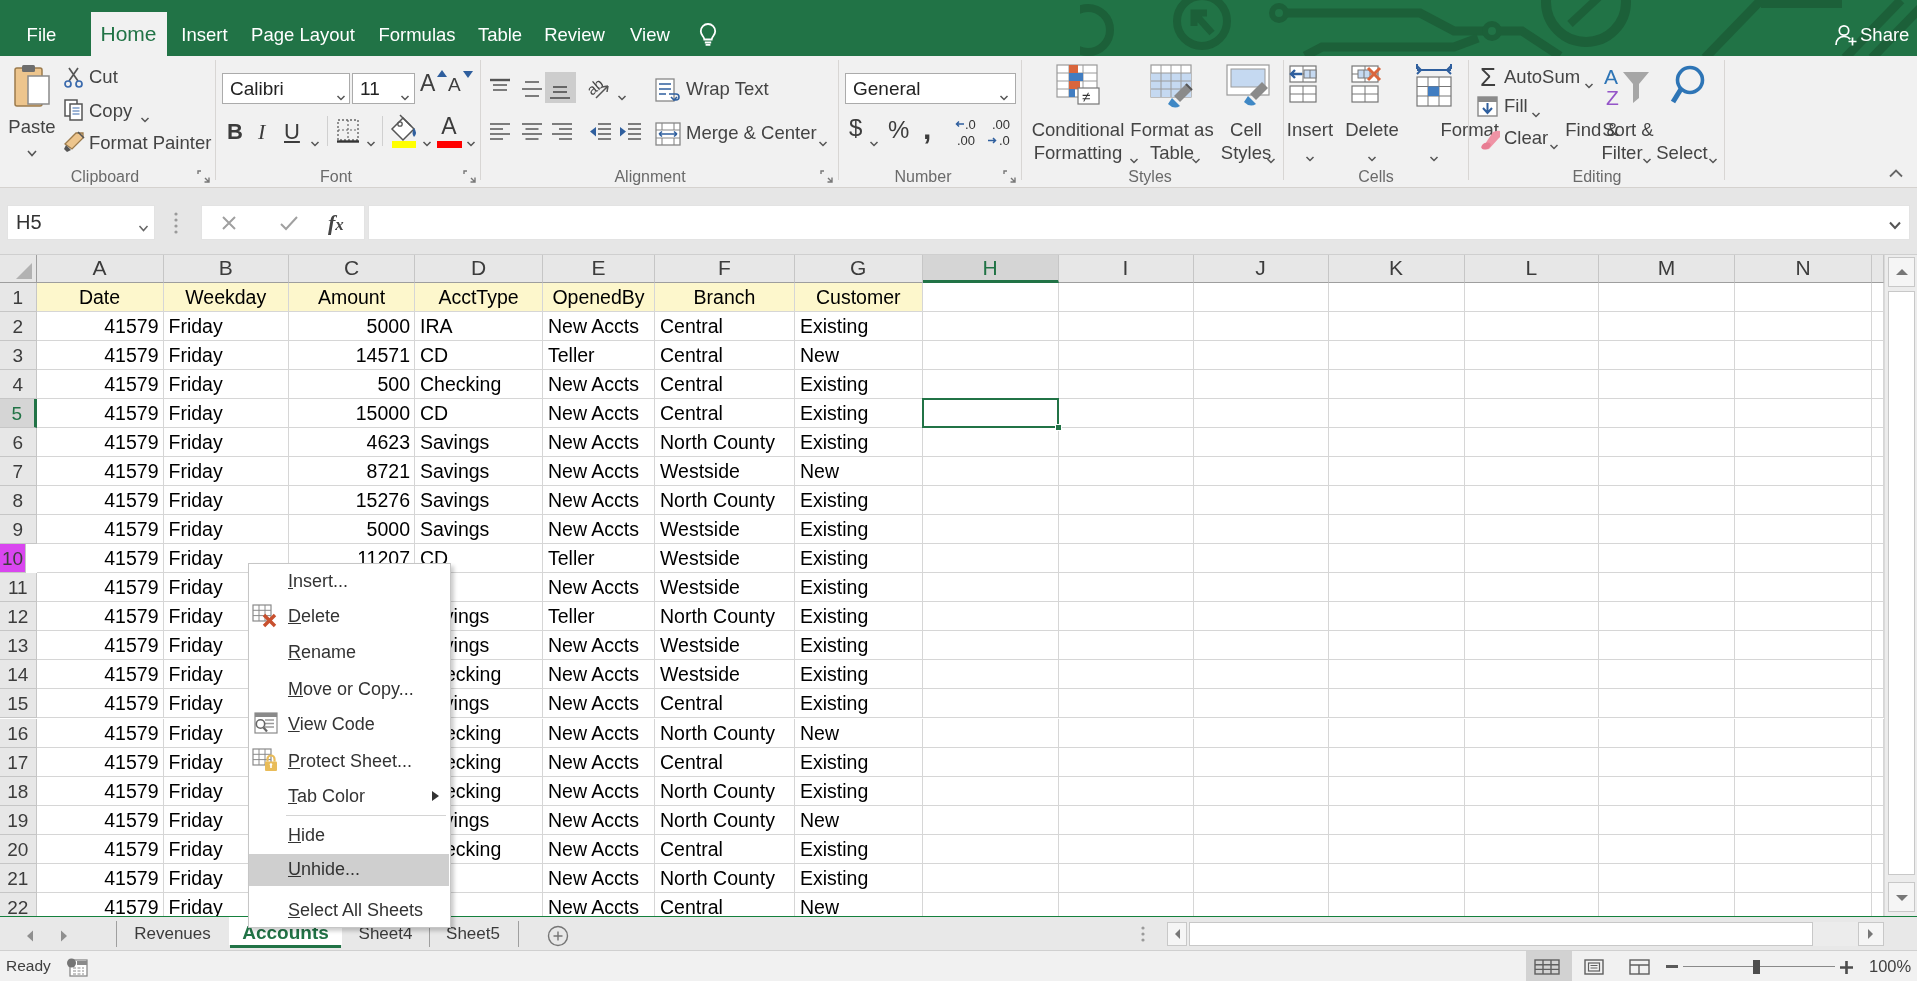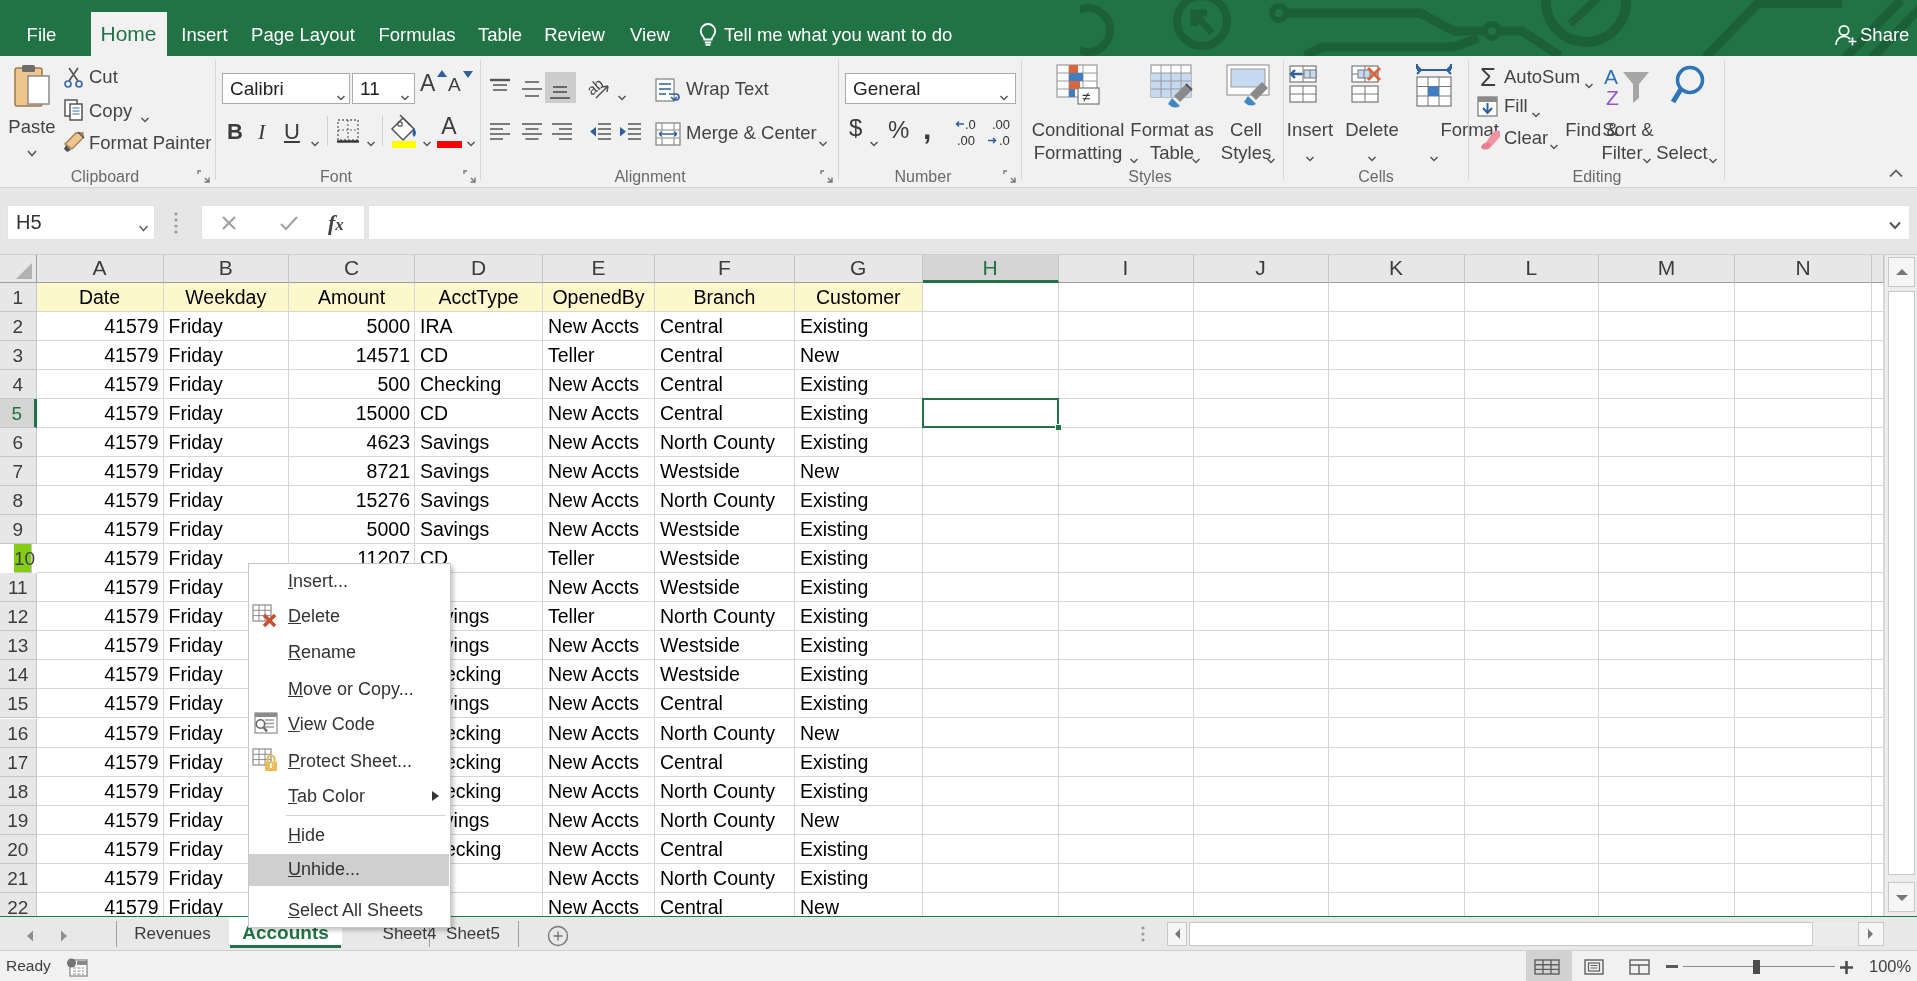--- a/index.html
+++ b/index.html
@@ -32,21 +32,20 @@
 <div class="abs" style="left:170px;top:14px;width:69px;height:42px;line-height:42px;text-align:center;color:#fff;font-size:18.5px;">Insert</div>
 <div class="abs" style="left:243px;top:14px;width:120px;height:42px;line-height:42px;text-align:center;color:#fff;font-size:18.5px;">Page Layout</div>
 <div class="abs" style="left:367px;top:14px;width:100px;height:42px;line-height:42px;text-align:center;color:#fff;font-size:18.5px;">Formulas</div>
 <div class="abs" style="left:470px;top:14px;width:60px;height:42px;line-height:42px;text-align:center;color:#fff;font-size:18.5px;">Table</div>
 <div class="abs" style="left:533px;top:14px;width:83px;height:42px;line-height:42px;text-align:center;color:#fff;font-size:18.5px;">Review</div>
 <div class="abs" style="left:618px;top:14px;width:64px;height:42px;line-height:42px;text-align:center;color:#fff;font-size:18.5px;">View</div>
 <svg class="abs" style="left:697px;top:22px;" width="22" height="26" viewBox="0 0 22 26" fill="none" stroke="#fff" stroke-width="1.8">
 <path d="M11 2 a7.2 7.2 0 0 1 7.2 7.2 c0 3.1-1.8 4.6-2.8 6.2-.6 1-.7 2.1-.7 2.1 h-7.4 c0 0-.1-1.1-.7-2.1 C5.6 13.8 3.8 12.3 3.8 9.2 A7.2 7.2 0 0 1 11 2 Z"></path>
 <path d="M7.8 20.5 h6.4 M8.6 22.8 h4.8"></path>
 </svg>
-<div class="abs" style="left:724px;top:14px;height:42px;line-height:42px;color:#fff;font-size:18.5px;">Tell me what you want to do</div>
 <svg class="abs" style="left:1832px;top:23px;" width="28" height="26" viewBox="0 0 28 26" fill="none" stroke="#fff" stroke-width="1.7">
 <circle cx="12" cy="7.5" r="4.7"></circle>
 <path d="M4 22 c0-5.5 3.6-8.5 8-8.5 2.5 0 4.8 1 6.2 2.8"></path>
 <path d="M20.5 14.5 v8 M16.5 18.5 h8"></path>
 </svg>
 <div class="abs" style="left:1860px;top:14px;height:42px;line-height:42px;color:#fff;font-size:18.5px;">Share</div>
 </div>
 <div class="abs" style="left:0;top:56px;width:1917px;height:132px;background:#f1f1f1;overflow:hidden;font-size:18.5px;color:#444;">
 <div class="abs" style="left:214.5px;top:4px;width:1px;height:120px;background:#d8d6d4;"></div>
 <div class="abs" style="left:480px;top:4px;width:1px;height:120px;background:#d8d6d4;"></div>
@@ -525,21 +524,21 @@
 <div class="abs" style="left:655px;top:260.08000000000004px;width:140px;height:29.06px;border-right:1px solid #d6d6d6;border-bottom:1px solid #d6d6d6;font-size:19.5px;color:#000;line-height:28.06px;white-space:nowrap;overflow:visible;text-align:left;padding-left:5px;">Westside</div>
 <div class="abs" style="left:795px;top:260.08000000000004px;width:127.5px;height:29.06px;border-right:1px solid #d6d6d6;border-bottom:1px solid #d6d6d6;font-size:19.5px;color:#000;line-height:28.06px;white-space:nowrap;overflow:visible;text-align:left;padding-left:5px;">Existing</div>
 <div class="abs" style="left:922.5px;top:260.08000000000004px;width:136.0px;height:29.06px;border-right:1px solid #d6d6d6;border-bottom:1px solid #d6d6d6;font-size:19.5px;color:#000;line-height:28.06px;white-space:nowrap;overflow:visible;"></div>
 <div class="abs" style="left:1058.5px;top:260.08000000000004px;width:135.0px;height:29.06px;border-right:1px solid #d6d6d6;border-bottom:1px solid #d6d6d6;font-size:19.5px;color:#000;line-height:28.06px;white-space:nowrap;overflow:visible;"></div>
 <div class="abs" style="left:1193.5px;top:260.08000000000004px;width:135.0px;height:29.06px;border-right:1px solid #d6d6d6;border-bottom:1px solid #d6d6d6;font-size:19.5px;color:#000;line-height:28.06px;white-space:nowrap;overflow:visible;"></div>
 <div class="abs" style="left:1328.5px;top:260.08000000000004px;width:136.0px;height:29.06px;border-right:1px solid #d6d6d6;border-bottom:1px solid #d6d6d6;font-size:19.5px;color:#000;line-height:28.06px;white-space:nowrap;overflow:visible;"></div>
 <div class="abs" style="left:1464.5px;top:260.08000000000004px;width:134.5px;height:29.06px;border-right:1px solid #d6d6d6;border-bottom:1px solid #d6d6d6;font-size:19.5px;color:#000;line-height:28.06px;white-space:nowrap;overflow:visible;"></div>
 <div class="abs" style="left:1599px;top:260.08000000000004px;width:136px;height:29.06px;border-right:1px solid #d6d6d6;border-bottom:1px solid #d6d6d6;font-size:19.5px;color:#000;line-height:28.06px;white-space:nowrap;overflow:visible;"></div>
 <div class="abs" style="left:1735px;top:260.08000000000004px;width:137px;height:29.06px;border-right:1px solid #d6d6d6;border-bottom:1px solid #d6d6d6;font-size:19.5px;color:#000;line-height:28.06px;white-space:nowrap;overflow:visible;"></div>
 <div class="abs" style="left:1872px;top:260.08000000000004px;width:12px;height:29.06px;border-right:1px solid #d6d6d6;border-bottom:1px solid #d6d6d6;font-size:19.5px;color:#000;line-height:28.06px;white-space:nowrap;overflow:visible;"></div>
-<div class="abs" style="left:14px;top:289.14px;width:18px;height:29.06px;background:#84cc16;border-right:1px solid #c6c6c6;border-bottom:1px solid #c6c6c6;color:#3c3c3c;font-size:19px;text-align:center;line-height:29.06px;">10</div>
+<div class="abs" style="left:0;top:289.14px;width:26px;height:29.06px;background:#d946ef;border-right:1px solid #c6c6c6;border-bottom:1px solid #c6c6c6;color:#3c3c3c;font-size:19px;text-align:center;line-height:29.06px;">10</div>
 <div class="abs" style="left:36.5px;top:289.14px;width:127.0px;height:29.06px;border-right:1px solid #d6d6d6;border-bottom:1px solid #d6d6d6;font-size:19.5px;color:#000;line-height:28.06px;white-space:nowrap;overflow:visible;text-align:right;padding-right:4px;">41579</div>
 <div class="abs" style="left:163.5px;top:289.14px;width:125.5px;height:29.06px;border-right:1px solid #d6d6d6;border-bottom:1px solid #d6d6d6;font-size:19.5px;color:#000;line-height:28.06px;white-space:nowrap;overflow:visible;text-align:left;padding-left:5px;">Friday</div>
 <div class="abs" style="left:289px;top:289.14px;width:126px;height:29.06px;border-right:1px solid #d6d6d6;border-bottom:1px solid #d6d6d6;font-size:19.5px;color:#000;line-height:28.06px;white-space:nowrap;overflow:visible;text-align:right;padding-right:4px;">11207</div>
 <div class="abs" style="left:415px;top:289.14px;width:128px;height:29.06px;border-right:1px solid #d6d6d6;border-bottom:1px solid #d6d6d6;font-size:19.5px;color:#000;line-height:28.06px;white-space:nowrap;overflow:visible;text-align:left;padding-left:5px;">CD</div>
 <div class="abs" style="left:543px;top:289.14px;width:112px;height:29.06px;border-right:1px solid #d6d6d6;border-bottom:1px solid #d6d6d6;font-size:19.5px;color:#000;line-height:28.06px;white-space:nowrap;overflow:visible;text-align:left;padding-left:5px;">Teller</div>
 <div class="abs" style="left:655px;top:289.14px;width:140px;height:29.06px;border-right:1px solid #d6d6d6;border-bottom:1px solid #d6d6d6;font-size:19.5px;color:#000;line-height:28.06px;white-space:nowrap;overflow:visible;text-align:left;padding-left:5px;">Westside</div>
 <div class="abs" style="left:795px;top:289.14px;width:127.5px;height:29.06px;border-right:1px solid #d6d6d6;border-bottom:1px solid #d6d6d6;font-size:19.5px;color:#000;line-height:28.06px;white-space:nowrap;overflow:visible;text-align:left;padding-left:5px;">Existing</div>
 <div class="abs" style="left:922.5px;top:289.14px;width:136.0px;height:29.06px;border-right:1px solid #d6d6d6;border-bottom:1px solid #d6d6d6;font-size:19.5px;color:#000;line-height:28.06px;white-space:nowrap;overflow:visible;"></div>
 <div class="abs" style="left:1058.5px;top:289.14px;width:135.0px;height:29.06px;border-right:1px solid #d6d6d6;border-bottom:1px solid #d6d6d6;font-size:19.5px;color:#000;line-height:28.06px;white-space:nowrap;overflow:visible;"></div>
 <div class="abs" style="left:1193.5px;top:289.14px;width:135.0px;height:29.06px;border-right:1px solid #d6d6d6;border-bottom:1px solid #d6d6d6;font-size:19.5px;color:#000;line-height:28.06px;white-space:nowrap;overflow:visible;"></div>
@@ -788,21 +787,21 @@
 <svg class="abs" style="left:59px;top:12px;" width="11" height="14" viewBox="0 0 11 14">
         <path d="M2 1.5 L8 7 L2 12.5 Z" fill="#8f8f8f"></path>
       </svg>
 <div class="abs" style="left:115.5px;top:4px;width:1px;height:26px;background:#9f9f9f;"></div>
 <div class="abs" style="left:429px;top:4px;width:1px;height:26px;background:#9f9f9f;"></div>
 <div class="abs" style="left:517.5px;top:4px;width:1px;height:26px;background:#9f9f9f;"></div>
 <div class="abs" style="left:116px;top:0;width:113px;height:33px;line-height:34px;text-align:center;font-size:17px;color:#3b3b3b;">Revenues</div>
 <div class="abs" style="left:229px;top:0;width:113px;height:27.5px;background:#fff;"></div>
 <div class="abs" style="left:230px;top:27.5px;width:111px;height:3px;background:#217346;"></div>
 <div class="abs" style="left:229px;top:0;width:113px;height:31px;line-height:32px;text-align:center;font-size:19px;font-weight:bold;color:#217346;">Accounts</div>
-<div class="abs" style="left:342px;top:0;width:87px;height:33px;line-height:34px;text-align:center;font-size:17px;color:#3b3b3b;margin-left:24px;">Sheet4</div>
+<div class="abs" style="left:342px;top:0;width:87px;height:33px;line-height:34px;text-align:center;font-size:17px;color:#3b3b3b;">Sheet4</div>
 <div class="abs" style="left:429px;top:0;width:88px;height:33px;line-height:34px;text-align:center;font-size:17px;color:#3b3b3b;">Sheet5</div>
 <svg class="abs" style="left:547px;top:8px;" width="22" height="22" viewBox="0 0 22 22" fill="none" stroke="#757575" stroke-width="1.4">
 <circle cx="11" cy="11" r="9.5"></circle>
         <path d="M11 6.5 v9 M6.5 11 h9"></path>
       </svg>
 <svg class="abs" style="left:1139px;top:8px;" width="8" height="18" viewBox="0 0 8 18" fill="#9a9a9a">
 <circle cx="4" cy="3" r="1.6"></circle>
         <circle cx="4" cy="9" r="1.6"></circle>
         <circle cx="4" cy="15" r="1.6"></circle>
       </svg>

